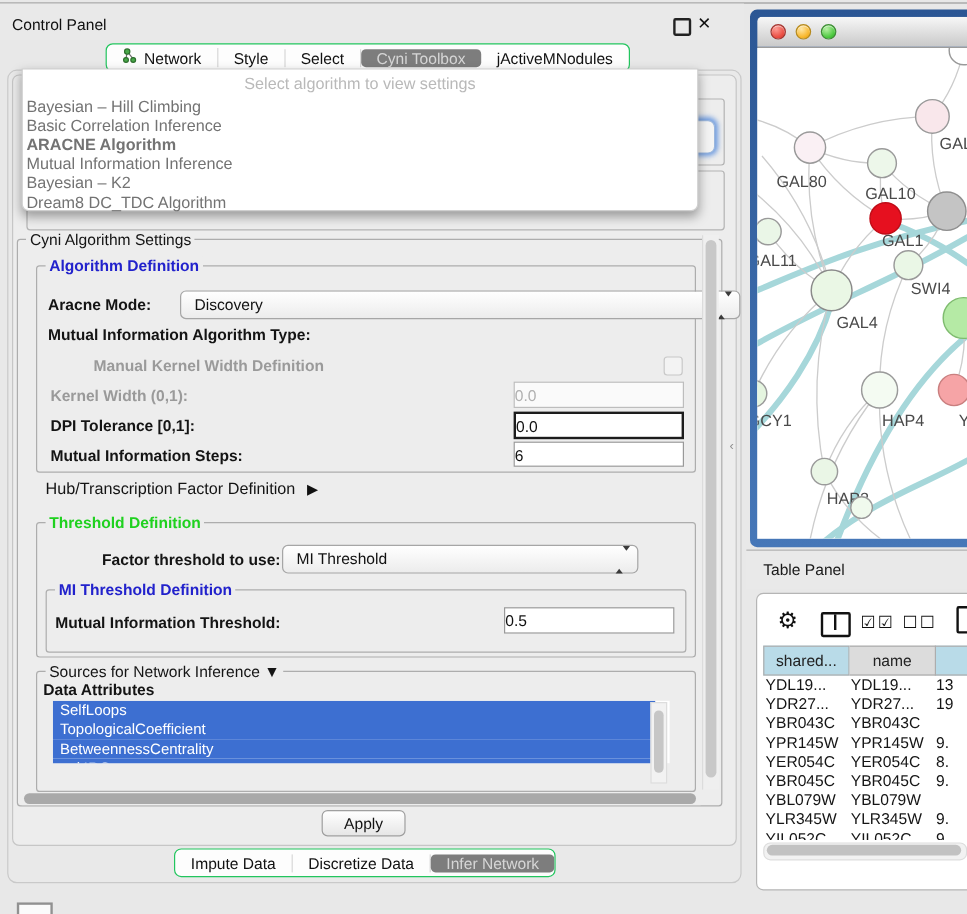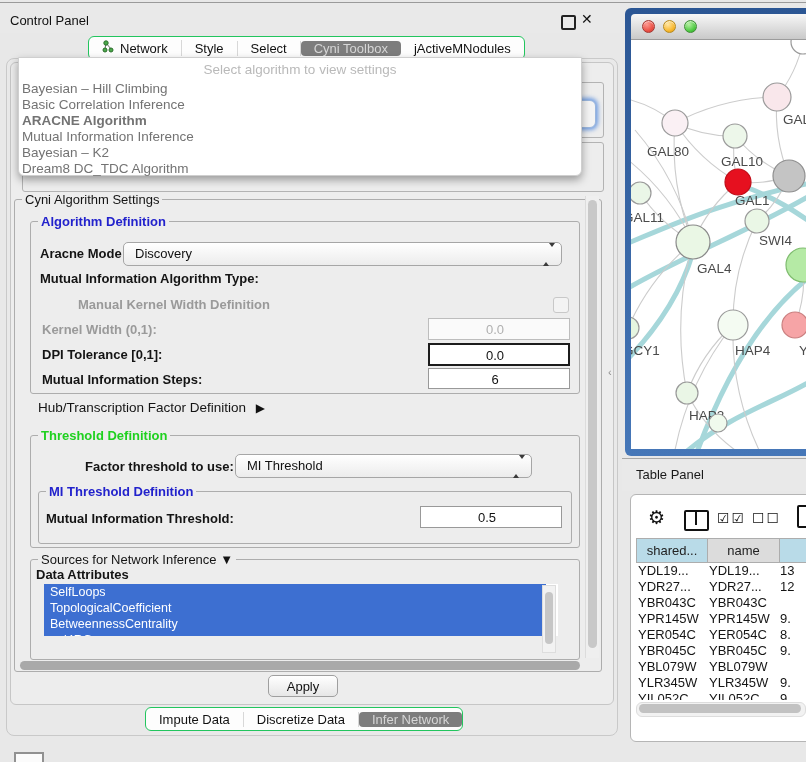--- a/index.html
+++ b/index.html
@@ -41,21 +41,21 @@
   legend.green{color:#1fd11f;font-weight:bold;}
   .lbl{font-size:13px;font-weight:bold;color:#141414;white-space:nowrap;}
   .lbl.disabled{color:#9a9a9a;}
   .plain{font-size:13.5px;color:#141414;white-space:nowrap;}
   
   .combo{background:linear-gradient(#ffffff,#ececec);border:1px solid #a6a6a6;border-radius:5px;font-size:13px;color:#111;}
   .combo .val{position:absolute;left:11px;top:3px;}
   .combo .arrows{position:absolute;right:6px;top:4px;}
   .tri-up{width:0;height:0;border-left:3.5px solid transparent;border-right:3.5px solid transparent;border-bottom:4.5px solid #3a3a3a;margin:0 auto 2px auto;}
   .tri-dn{width:0;height:0;border-left:3.5px solid transparent;border-right:3.5px solid transparent;border-top:4.5px solid #3a3a3a;margin:0 auto;}
-  .field{background:#fff;border:1px solid #999;font-size:13px;color:#111;text-align:center;padding:3px 8px 0 0;box-sizing:border-box;}
+  .field{background:#fff;border:1px solid #999;font-size:13px;color:#111;text-align:left;padding:3px 8px 0 0;box-sizing:border-box;}
   .field.disabled{background:#fafafa;color:#b0b0b0;border-color:#bdbdbd;}
   .field.focused{border:2px solid #1c1c1c;}
   .checkbox{width:14px;height:14px;border:1px solid #c8c8c8;border-radius:3px;background:#f3f3f3;}
   .expander{font-size:12px;color:#111;}
   
   #attr-list{left:44px;top:584px;width:514px;height:52px;background:#fff;overflow:hidden;z-index:2;}
   .attr-item{background:#3d6fd1;color:#fff;font-size:12.5px;line-height:16px;height:16px;padding-left:6px;width:496px;}
   #attr-scroll{left:542px;top:585px;width:12px;height:66px;background:#f2f2f2;border:1px solid #ddd;z-index:3;}
   #attr-thumb{left:2px;top:6px;width:8px;height:52px;background:#c6c6c6;border-radius:4px;}
   
@@ -157,21 +157,21 @@
   </div>
 
   <fieldset style="left:14px;top:192px;width:586px;height:478px;">
     <legend class="black">Cyni Algorithm Settings</legend>
   </fieldset>
 
   <fieldset style="left:30px;top:214px;width:548px;height:178px;">
     <legend class="blue">Algorithm Definition</legend>
   </fieldset>
   <div class="abs lbl" style="left:40px;top:246px;">Aracne Mode:</div>
-  <div class="abs combo" style="left:123px;top:242px;width:437px;height:22px;">
+  <div class="abs combo" style="left:150px;top:242px;width:437px;height:22px;padding-left:28px;">
     <span class="val">Discovery</span>
     <span class="arrows"><span class="tri-up"></span><span class="tri-dn"></span></span>
   </div>
   <div class="abs lbl" style="left:40px;top:271px;">Mutual Information Algorithm Type:</div>
   <div class="abs lbl disabled" style="left:42px;top:297px;margin-left:36px;">Manual Kernel Width Definition</div>
   <div class="abs checkbox" style="left:553px;top:297px;"></div>
   <div class="abs lbl disabled" style="left:42px;top:322px;">Kernel Width (0,1):</div>
   <div class="abs field disabled" style="left:428px;top:318px;width:142px;height:22px;">0.0</div>
   <div class="abs lbl" style="left:42px;top:347px;">DPI Tolerance [0,1]:</div>
   <div class="abs field focused" style="left:428px;top:343px;width:142px;height:23px;">0.0</div>
@@ -318,21 +318,21 @@
     </div>
   <div class="abs" id="tbody">
       <div class="tr">
         <div class="td" style="width: 72px; padding-left: 2px;">YDL19...</div>
         <div class="td" style="width: 72px; padding-left: 4px;">YDL19...</div>
         <div class="td" style="width: 28px; padding-left: 4px;">13</div>
       </div>
       <div class="tr">
         <div class="td" style="width: 72px; padding-left: 2px;">YDR27...</div>
         <div class="td" style="width: 72px; padding-left: 4px;">YDR27...</div>
-        <div class="td" style="width: 28px; padding-left: 4px;">12</div>
+        <div class="td" style="width: 28px; padding-left: 4px;">19</div>
       </div>
       <div class="tr">
         <div class="td" style="width: 72px; padding-left: 2px;">YBR043C</div>
         <div class="td" style="width: 72px; padding-left: 4px;">YBR043C</div>
         <div class="td" style="width: 28px; padding-left: 4px;"></div>
       </div>
       <div class="tr">
         <div class="td" style="width: 72px; padding-left: 2px;">YPR145W</div>
         <div class="td" style="width: 72px; padding-left: 4px;">YPR145W</div>
         <div class="td" style="width: 28px; padding-left: 4px;">9.</div>

